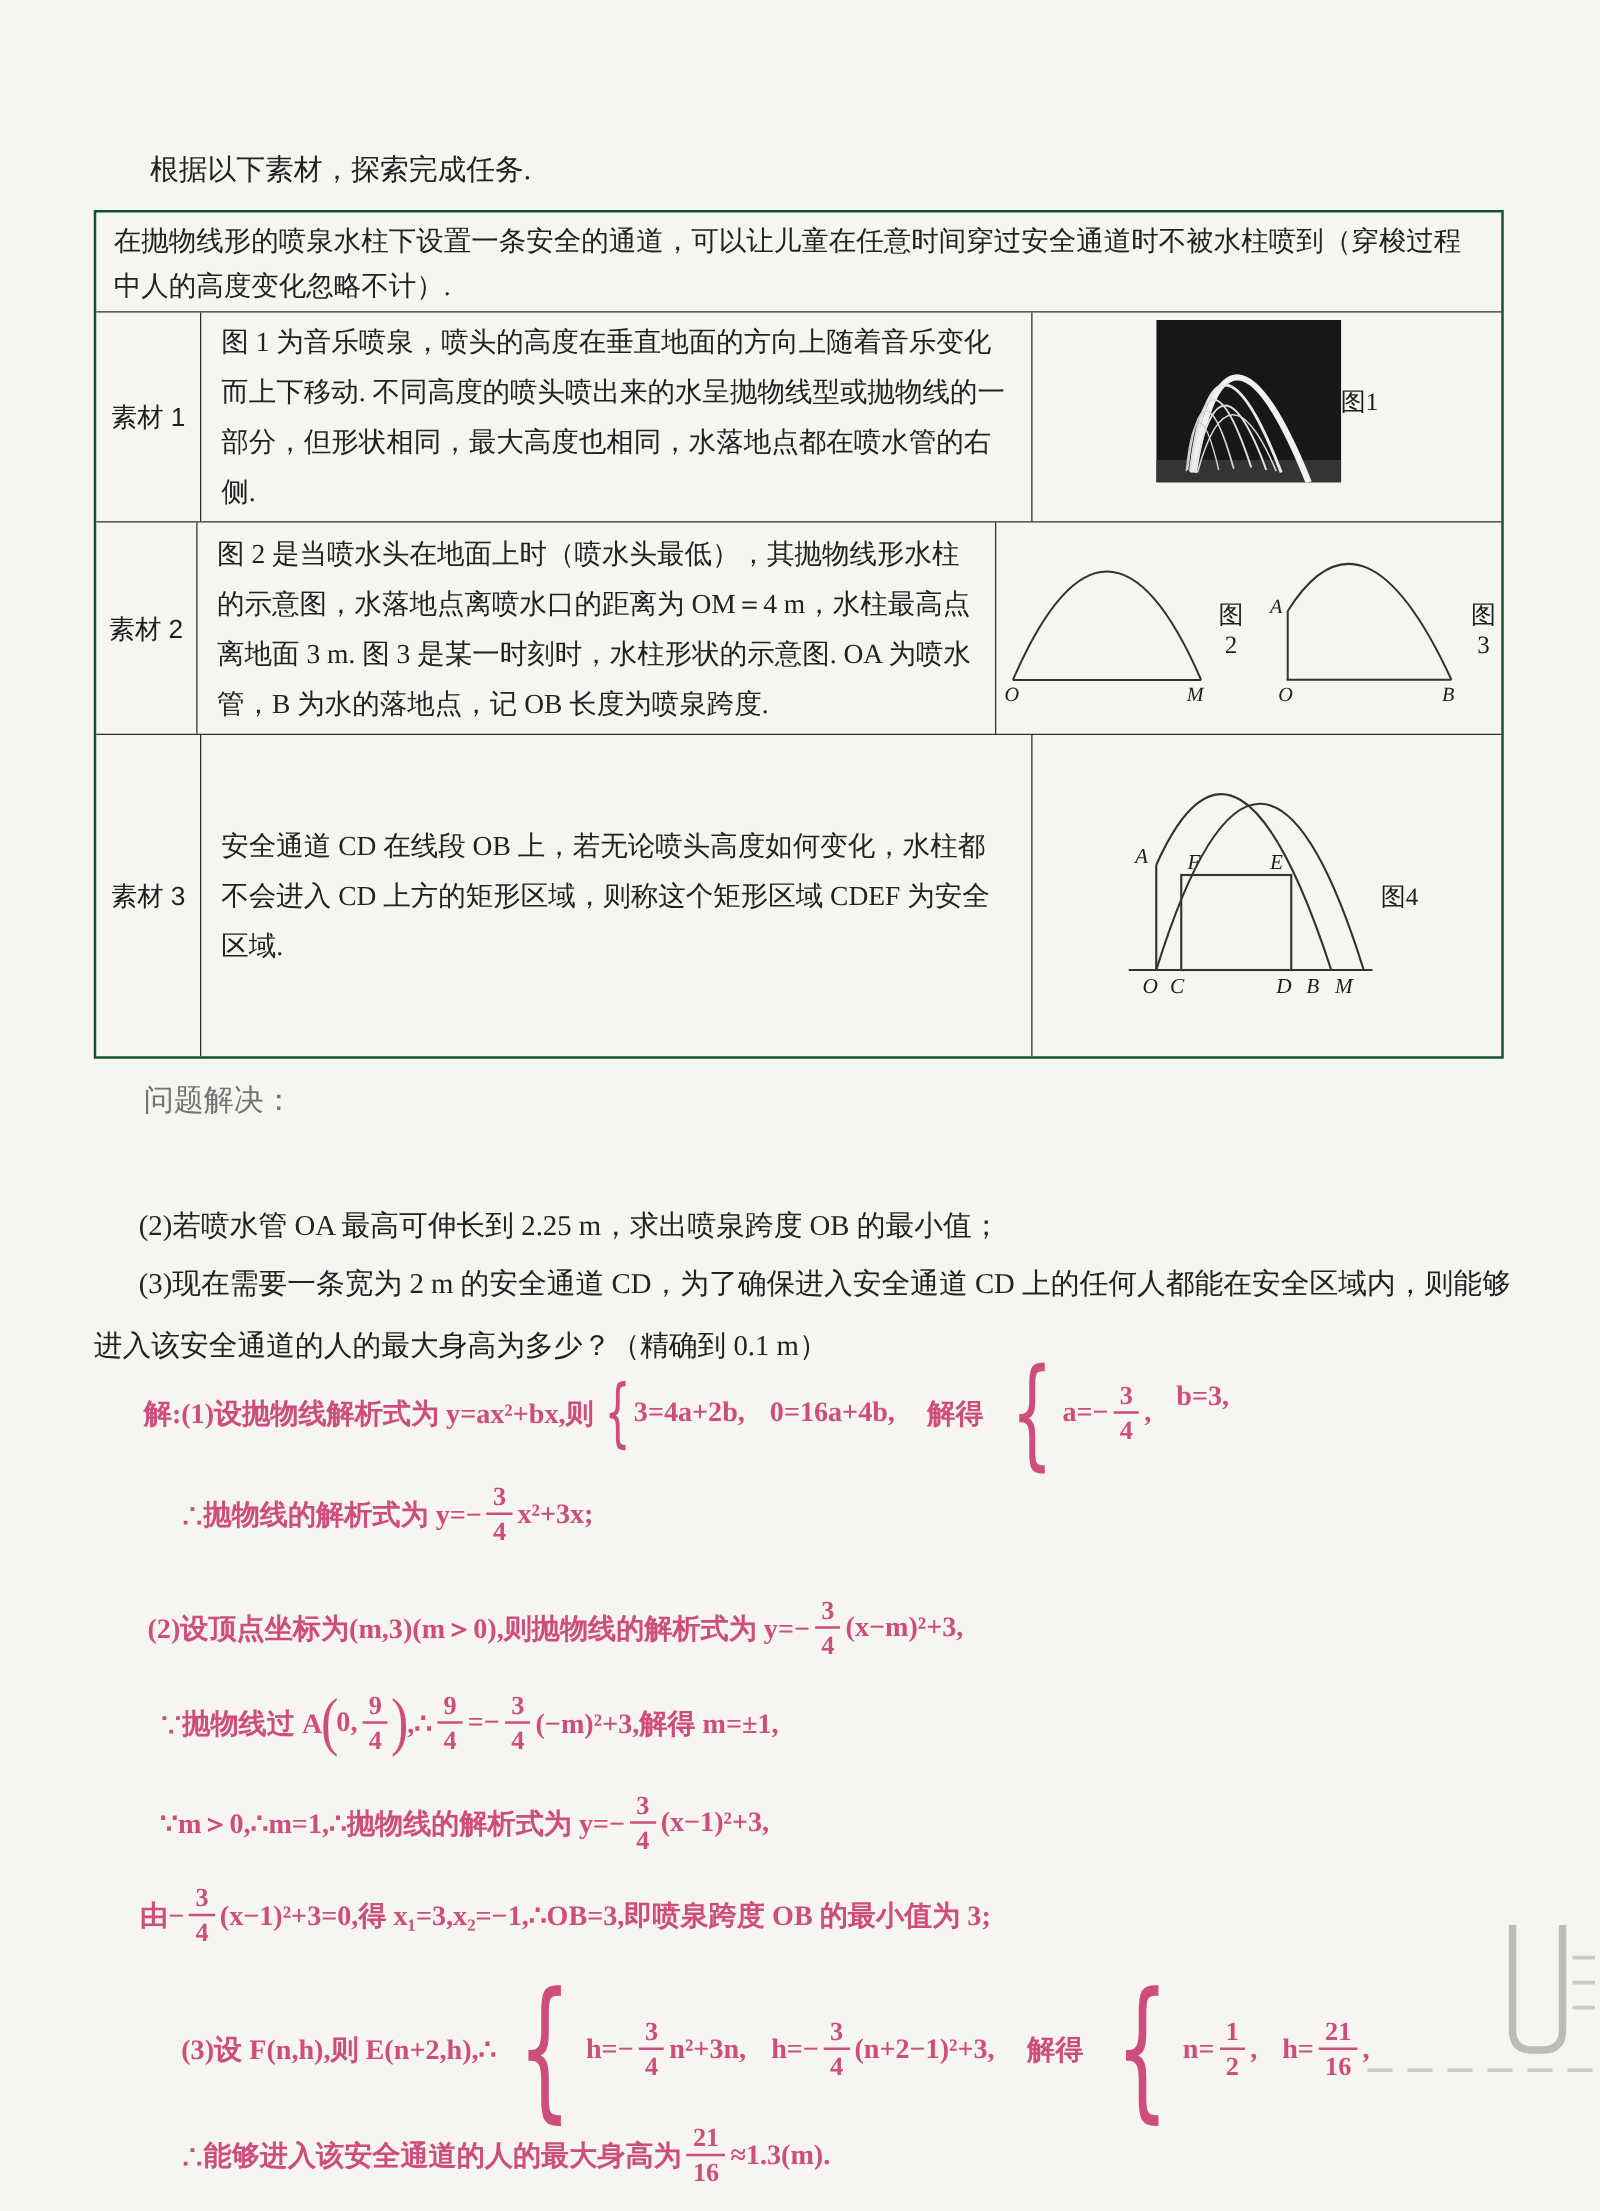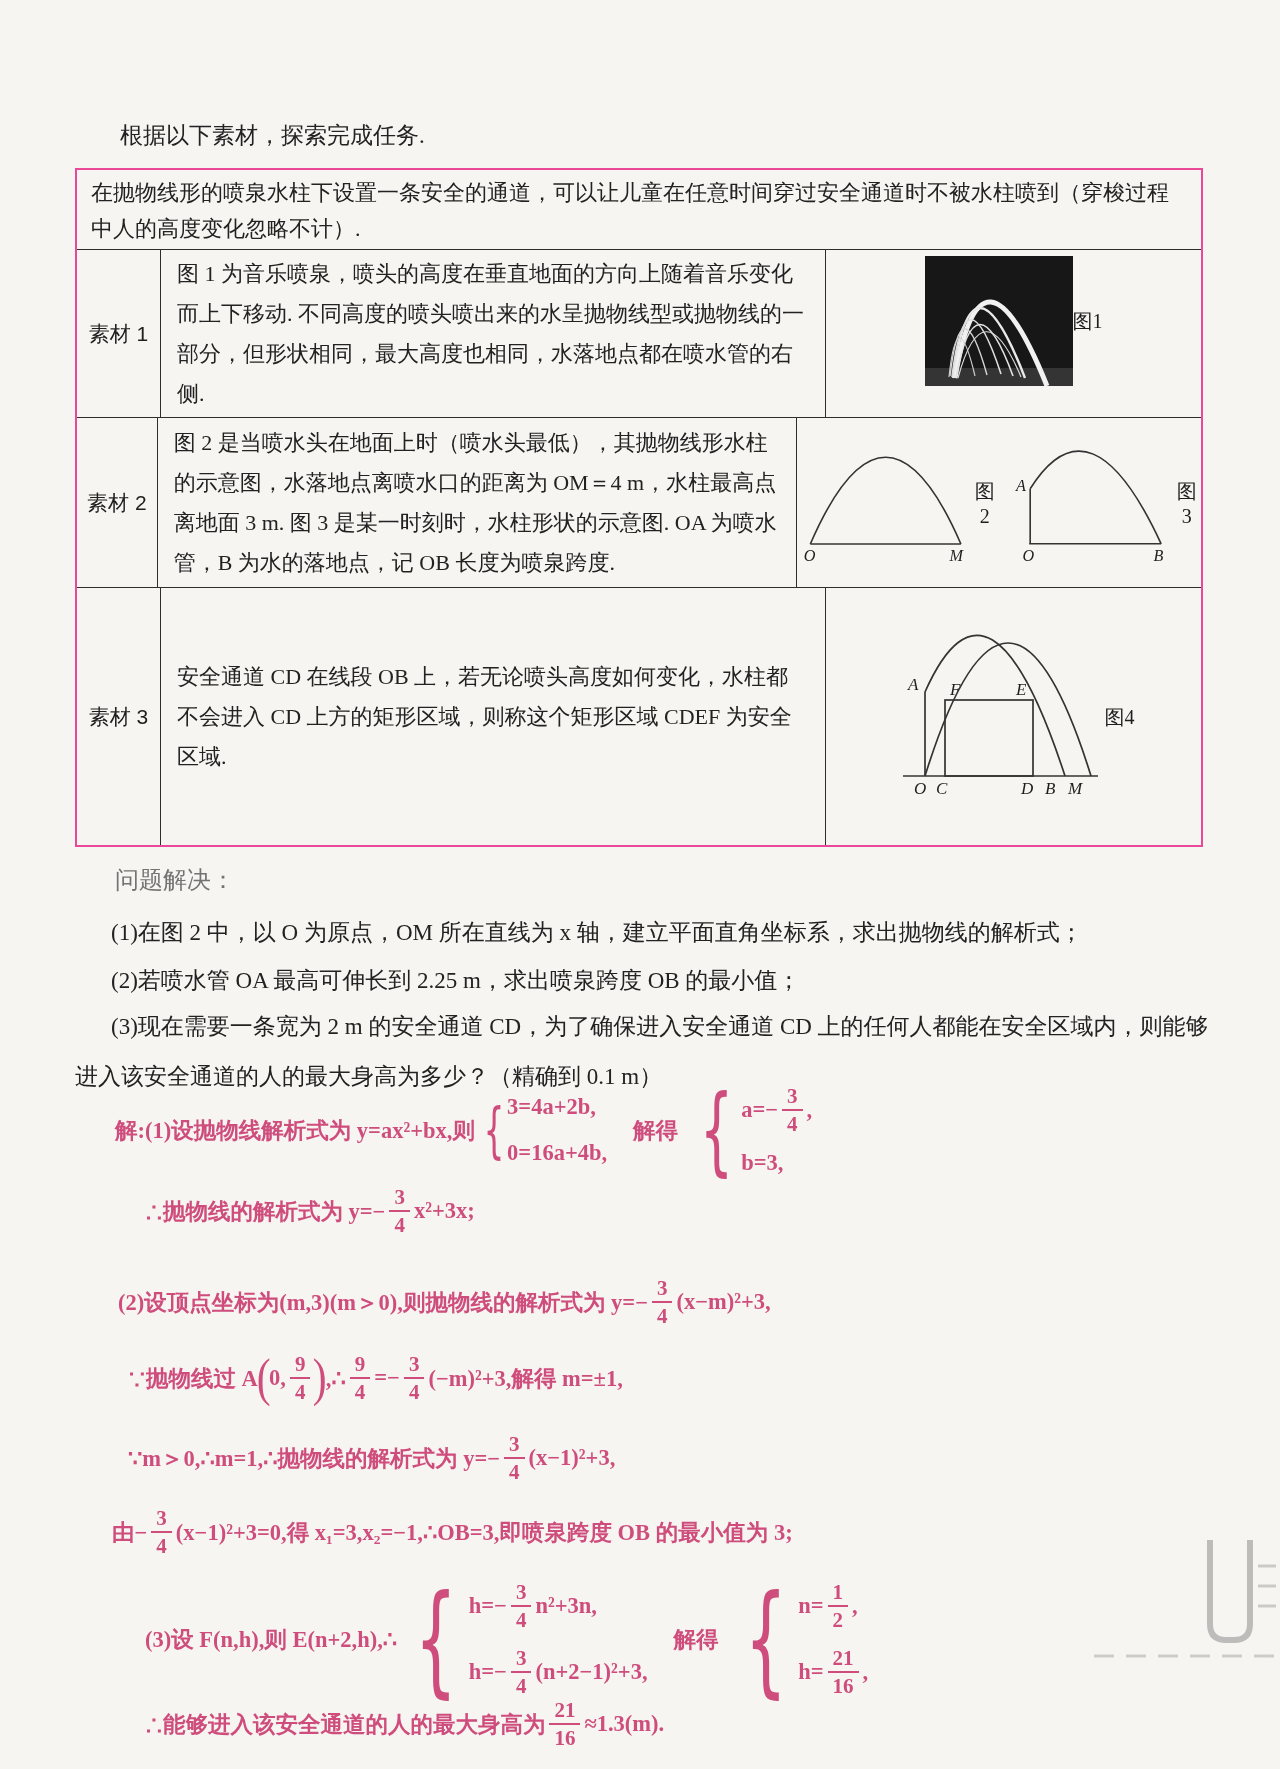--- a/index.html
+++ b/index.html
@@ -13,21 +13,21 @@
   .title {
     position:absolute; top:48px; left:0; width:1160px; text-align:center;
     font-size:31px; font-weight:700; letter-spacing:2px;
     font-family:"Liberation Sans","DejaVu Sans",sans-serif; color:#1c1c1c;
   }
   .lead { position:absolute; top:120px; left:120px; font-size:23px; }
 
   
   .mtable {
     position:absolute; top:168px; left:75px; width:1128px;
-    border:2px solid #ec4899; background:transparent;
+    border:2px solid #14532d; background:transparent;
   }
   .t-intro {
     height:80px; padding:5px 14px; font-size:22px; line-height:36px;
     border-bottom:1.5px solid #2e2e2e;
   }
   .t-row { display:flex; border-bottom:1.5px solid #2e2e2e; }
   .t-row:last-child { border-bottom:none; }
   .t-label {
     width:84px; display:flex; align-items:center; justify-content:center;
     border-right:1.5px solid #2e2e2e; font-size:21px;
@@ -63,21 +63,21 @@
     color:#cf4d7c; font-size:22.5px; font-weight:600;
     font-family:"Liberation Serif","DejaVu Serif",serif;
   }
   .frac { display:inline-flex; flex-direction:column; align-items:center; vertical-align:middle;
           margin:0 4px; line-height:1.15; font-size:21px; }
   .frac .num { padding:0 5px 1px; border-bottom:2px solid currentColor; }
   .frac .den { padding-top:1px; }
   .brace { display:inline-block; transform:scaleX(.55); line-height:1;
            font-family:"DejaVu Sans",sans-serif; font-weight:400; margin:0 -8px 0 0; }
   .b58 { font-size:60px; }  .b95 { font-size:96px; }  .b120 { font-size:122px; }
-  .sysrows { display:inline-flex; flex-direction:column; align-items:flex-start; row-gap:7px; margin-left:2px;gap:20px; }
+  .sysrows { display:inline-flex; align-items:flex-start; row-gap:7px; margin-left:2px;gap:20px; }
   .sysrows.wide { row-gap:14px; }
   .srow { display:flex; align-items:center; }
   .mid { margin:0 8px 0 26px; }
   .bigp { display:inline-block; transform:scaleX(.8); font-size:52px; line-height:1; font-weight:400; margin:0 -3px; }
   .s1 { top:1082px; left:115px; }
   .s2 { top:1185px; left:145px; }
   .s3 { top:1276px; left:118px; }
   .s4 { top:1352px; left:128px; }
   .s5 { top:1432px; left:128px; }
   .s6 { top:1506px; left:112px; }
@@ -175,21 +175,20 @@
             <text class="flab" x="152" y="166">B</text>
             <text class="flab" x="175" y="166">M</text>
           </svg>
           <div class="figcap">图4</div>
         </div>
       </div>
     </div>
   </div>
 
   <div class="qhead">问题解决：</div>
-  <div class="q q1">(1)在图 2 中，以 O 为原点，OM 所在直线为 x 轴，建立平面直角坐标系，求出抛物线的解析式；</div>
   <div class="q q2">(2)若喷水管 OA 最高可伸长到 2.25 m，求出喷泉跨度 OB 的最小值；</div>
   <div class="q q3">(3)现在需要一条宽为 2 m 的安全通道 CD，为了确保进入安全通道 CD 上的任何人都能在安全区域内，则能够进入该安全通道的人的最大身高为多少？（精确到 0.1 m）</div>
 
   <div class="sol s1">
     <span>解:(1)设抛物线解析式为 y=ax²+bx,则</span>
     <span class="brace b58">{</span>
     <span class="sysrows">
       <span>3=4a+2b,</span>
       <span>0=16a+4b,</span>
     </span>

